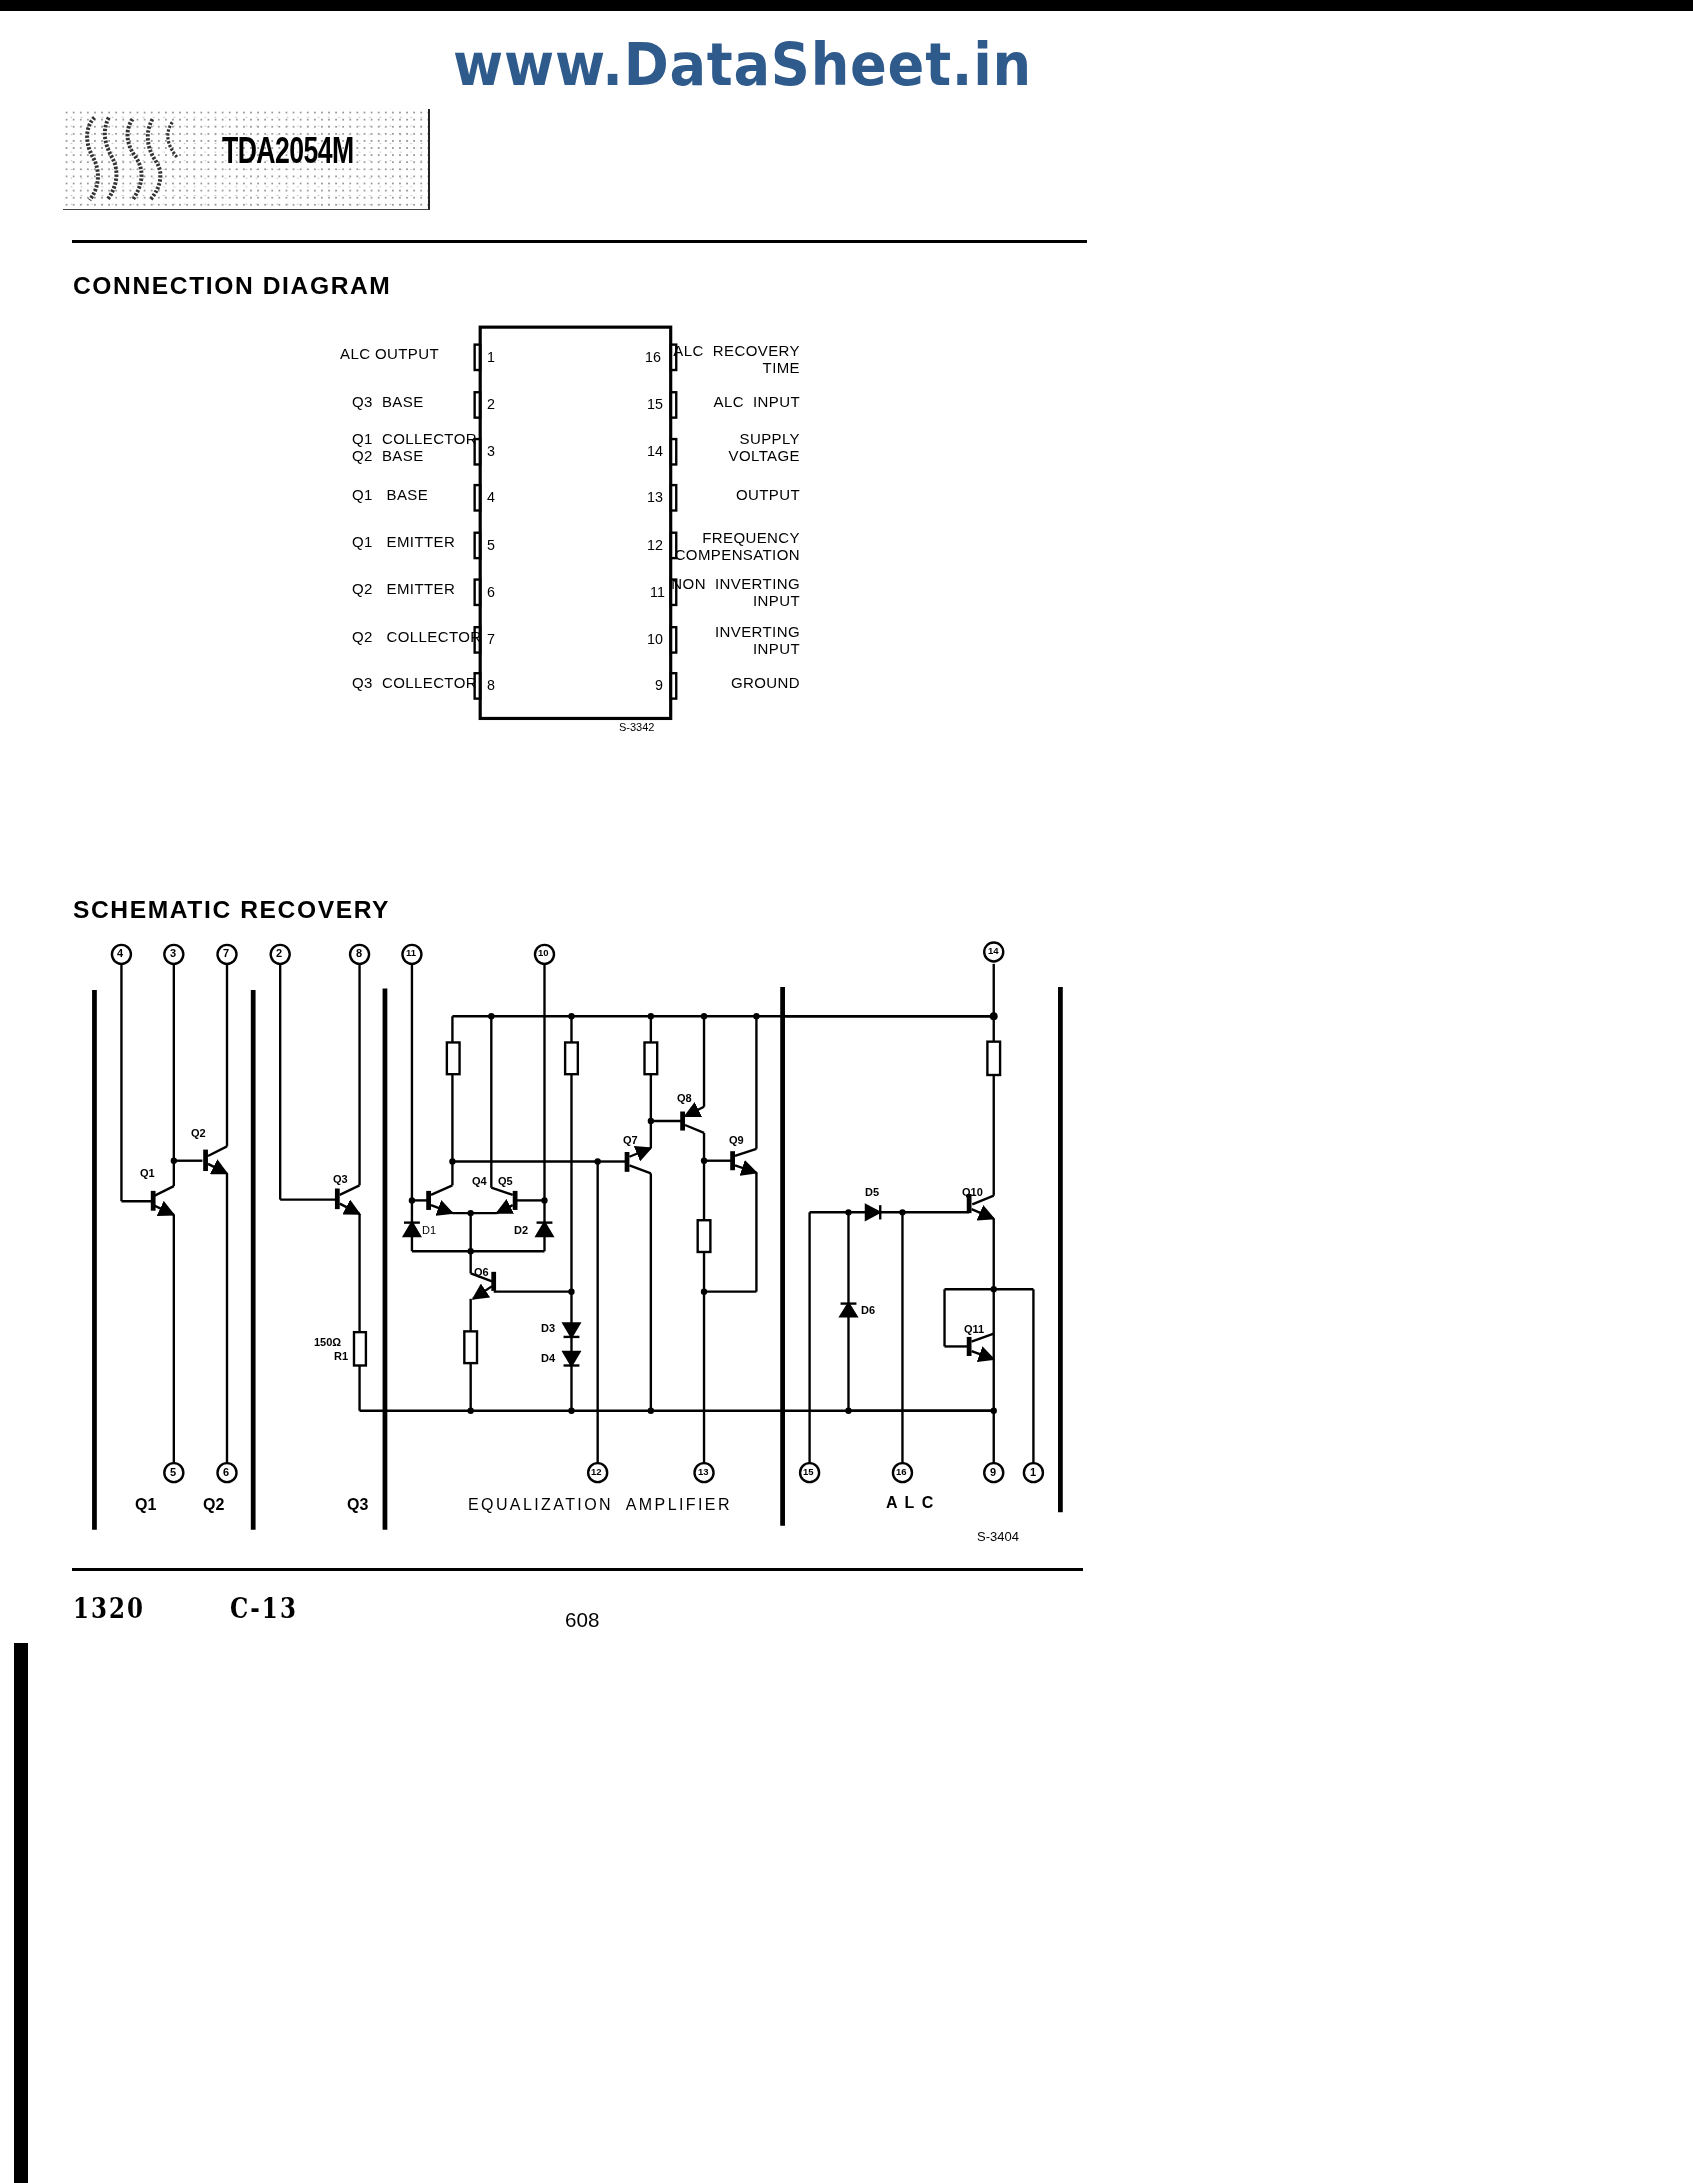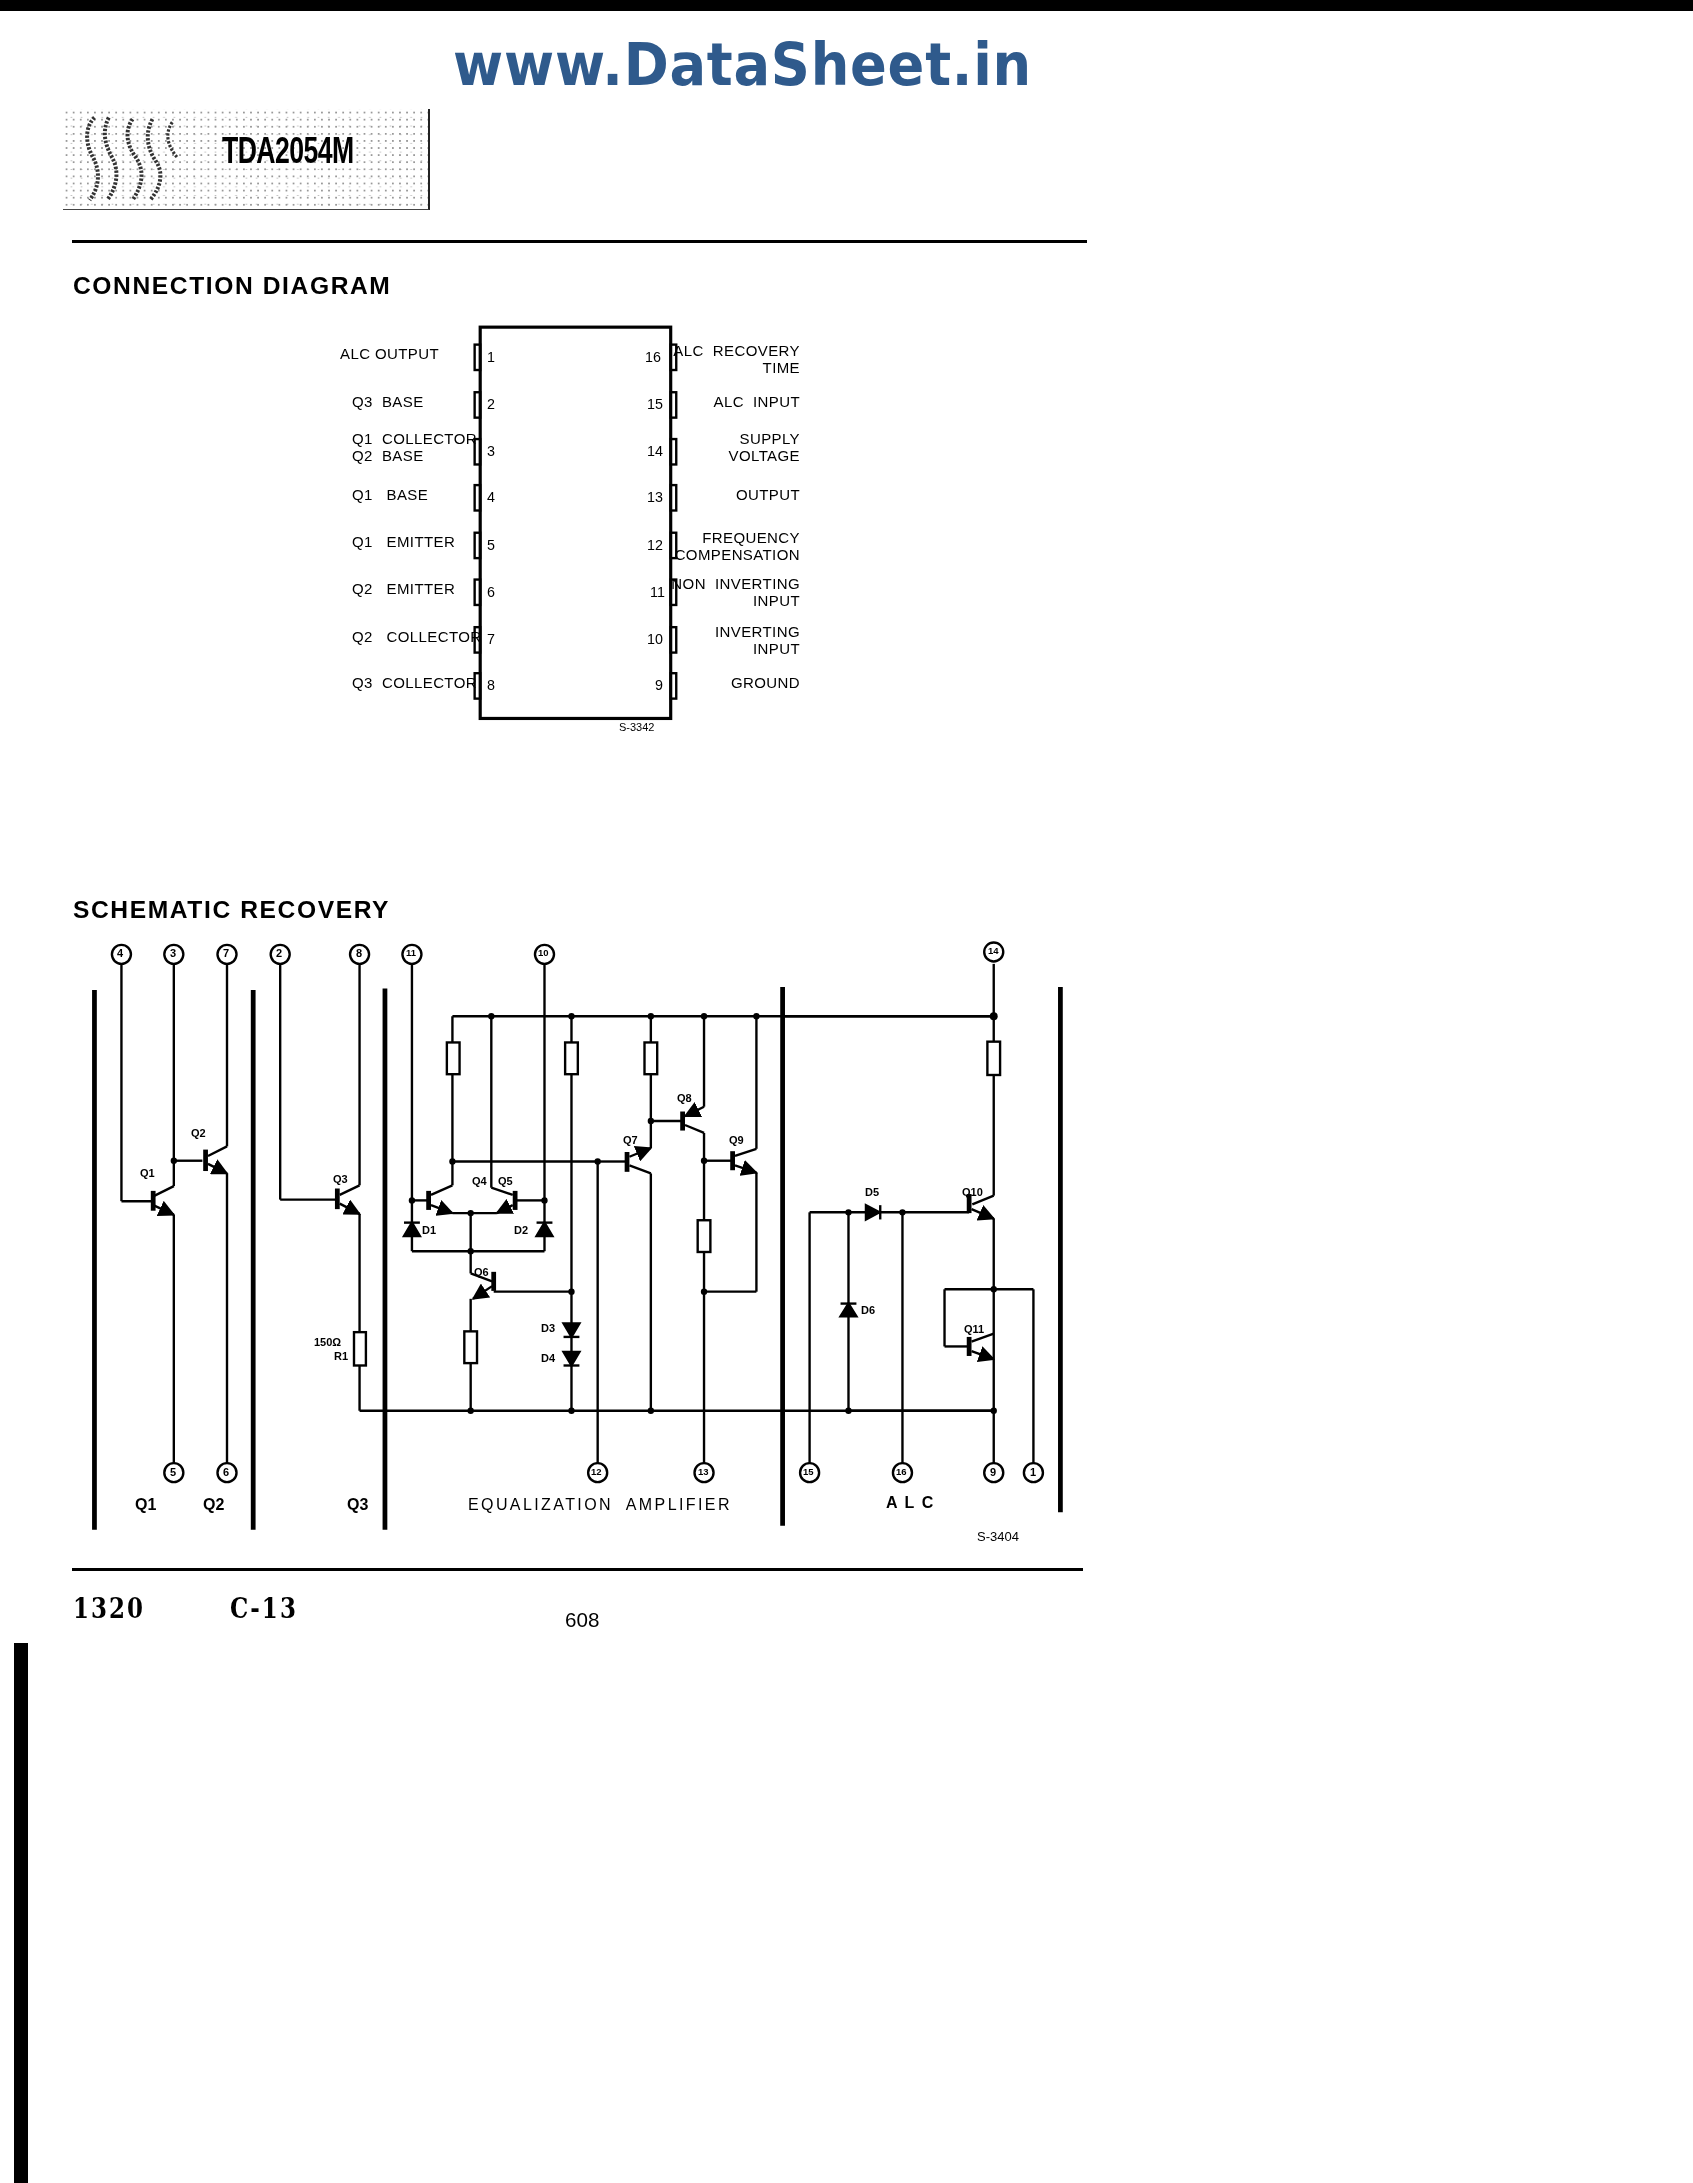--- a/index.html
+++ b/index.html
@@ -333,21 +333,21 @@
 <div class="abs small" style="left:333px;top:1173px;font-weight:bold;">Q3</div>
 <div class="abs small" style="left:425px;top:1175px;font-weight:bold;margin-left:47px;">Q4</div>
 <div class="abs small" style="left:498px;top:1175px;font-weight:bold;">Q5</div>
 <div class="abs small" style="left:474px;top:1266px;font-weight:bold;">Q6</div>
 <div class="abs small" style="left:623px;top:1134px;font-weight:bold;">Q7</div>
 <div class="abs small" style="left:677px;top:1092px;font-weight:bold;">Q8</div>
 <div class="abs small" style="left:729px;top:1134px;font-weight:bold;">Q9</div>
 <div class="abs small" style="left:962px;top:1186px;font-weight:bold;">Q10</div>
 <div class="abs small" style="left:964px;top:1323px;font-weight:bold;">Q11</div>
 
-<div class="abs small" style="left:422px;top:1224px;font-weight:bold;">D1</div>
+<div class="abs small" style="left:422px;top:1224px;font-weight:normal;">D1</div>
 <div class="abs small" style="left:514px;top:1224px;font-weight:bold;">D2</div>
 <div class="abs small" style="left:541px;top:1322px;font-weight:bold;">D3</div>
 <div class="abs small" style="left:541px;top:1352px;font-weight:bold;">D4</div>
 <div class="abs small" style="left:865px;top:1186px;font-weight:bold;">D5</div>
 <div class="abs small" style="left:861px;top:1304px;font-weight:bold;">D6</div>
 
 <div class="abs small" style="left:314px;top:1336px;font-weight:bold;">150Ω</div>
 <div class="abs small" style="left:334px;top:1350px;font-weight:bold;">R1</div>
 
 <div class="abs" style="left:135px;top:1496px;font-size:16px;font-weight:bold;">Q1</div>

